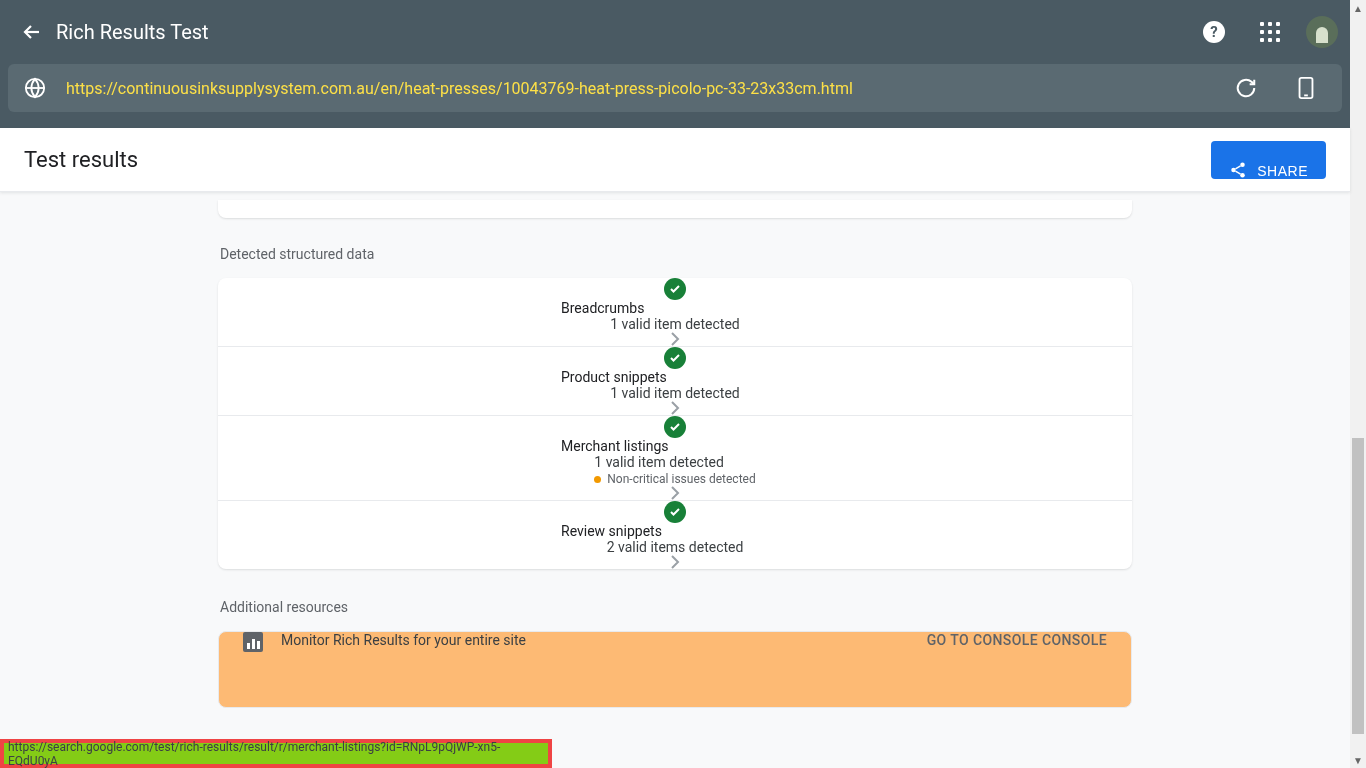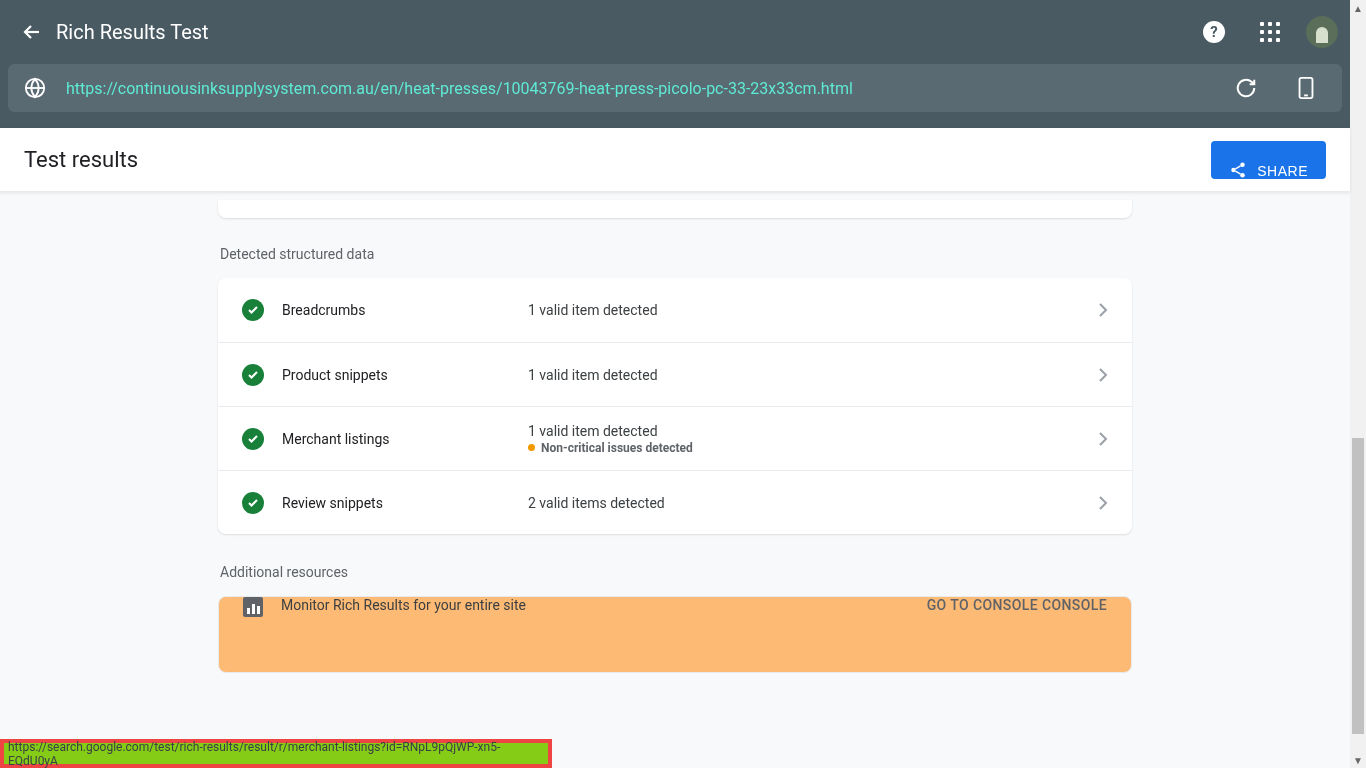--- a/index.html
+++ b/index.html
@@ -16,38 +16,38 @@
   .app-title { color:#fff; font-size:20px; font-weight:400; }
   .header-right { position:absolute; right:12px; top:0; height:64px; display:flex; align-items:center; gap:16px; }
   .icon-btn { width:40px; height:40px; display:flex; align-items:center; justify-content:center; color:#fff; border-radius:50%; cursor:pointer; }
   .help-circle { width:22px; height:22px; border-radius:50%; background:#fff; color:#4a5a63; font-weight:700; font-size:15px; display:flex; align-items:center; justify-content:center; }
   .apps-grid { display:grid; grid-template-columns:repeat(3,4px); grid-template-rows:repeat(3,4px); gap:4px; }
   .apps-grid span { width:4px; height:4px; background:#fff; border-radius:1px; }
   .avatar { width:32px; height:32px; border-radius:50%; background:#5a6e5a; display:flex; align-items:center; justify-content:center; overflow:hidden; }
   .avatar-inner { width:12px; height:16px; background:#d7e0cc; border-radius:6px 6px 0 0; margin-top:6px; }
   .urlbar-wrap { padding:0 8px; }
   .urlbar { background:#5a6a72; height:48px; border-radius:6px; display:flex; align-items:center; padding:0 16px; gap:20px; color:#fff; }
-  .urlbar .url { flex:1; font-size:16px; color:#5eead4; white-space:nowrap; overflow:hidden; }
+  .urlbar .url { flex:1; font-size:16px; color:#fde047; white-space:nowrap; overflow:hidden; }
   .globe-icon, .refresh-icon, .device-icon { display:flex; align-items:center; justify-content:center; }
   .subheader { height:64px; background:#fff; border-bottom:1px solid #e8eaed; display:flex; align-items:center; padding:0 24px; justify-content:space-between; box-shadow:0 1px 3px rgba(60,64,67,.12); position:relative; z-index:1; }
   .page-title { font-size:22px; color:#202124; font-weight:400; }
   .share-btn { background:#1a73e8; color:#fff; border:none; height:38px; padding:0 18px; border-radius:4px; font-size:14px; font-weight:500; letter-spacing:.5px; display:flex; align-items:flex-end; gap:10px; cursor:pointer; }
   .content { background:#f8f9fa; height:calc(768px - 128px - 64px); position:relative; overflow:hidden; }
   .center-col { width:914px; margin:0 auto; padding-top:8px; }
   .card-stub { height:18px; background:#fff; border-radius:0 0 8px 8px; box-shadow:0 1px 2px rgba(60,64,67,.15); margin-bottom:28px; }
   .section-label { color:#5f6368; font-size:14px; margin:13px 0 16px 2px; }
   .card { background:#fff; border-radius:8px; box-shadow:0 1px 2px rgba(60,64,67,.15); overflow:hidden; }
-  .row { display:flex; align-items:center; padding:0 24px; min-height:64px; border-top:1px solid #e8eaed; cursor:pointer; }
+  .row { display:flex; align-items:center; padding:0 24px; min-height:64px; border-top:1px solid #e8eaed; cursor:pointer;flex-direction:column; }
   .row:first-child { border-top:none; }
   .check { width:22px; height:22px; border-radius:50%; background:#188038; display:flex; align-items:center; justify-content:center; flex:0 0 22px; }
   .row-name { margin-left:18px; width:246px; font-size:14px; color:#202124; }
   .row-detail { flex:1; font-size:14px; color:#3c4043; }
   .warn-line { display:flex; align-items:center; gap:6px; margin-top:2px; }
   .warn-dot { width:7px; height:7px; border-radius:50%; background:#f29900; }
-  .warn-text { font-size:12px; color:#5f6368;font-weight:bold; }
+  .warn-text { font-size:12px; color:#5f6368; }
   .chev { color:#9aa0a6; }
   .resource-card { background:#fdba74; border:1px solid #e8eaed; border-radius:8px; height:77px; display:flex; align-items:flex-start; padding:0 24px; }
   .chart-ic { width:20px; height:20px; background:#5f6368; border-radius:2px; display:flex; align-items:flex-end; justify-content:center; gap:2px; padding:3px; }
   .chart-ic span{ width:3px; background:#fff; }
   .res-text { margin-left:18px; flex:1; font-size:14px; color:#3c4043; }
   .res-link { color:#5f6368; font-size:14px; font-weight:500; letter-spacing:.4px; cursor:pointer; }
   .footer-links { position:absolute; left:24px; bottom:12px; display:flex; gap:18px; color:#5f6368; font-size:14px; }
   .footer-links span { cursor:pointer; }
   .status-strip { position:absolute; left:0; bottom:0; height:29px; background:#84cc16; border:4px solid #ef4444; padding:0 4px; font-size:12px; color:#3c4043; display:flex; align-items:center; max-width:552px; }
   svg { display:block; }

